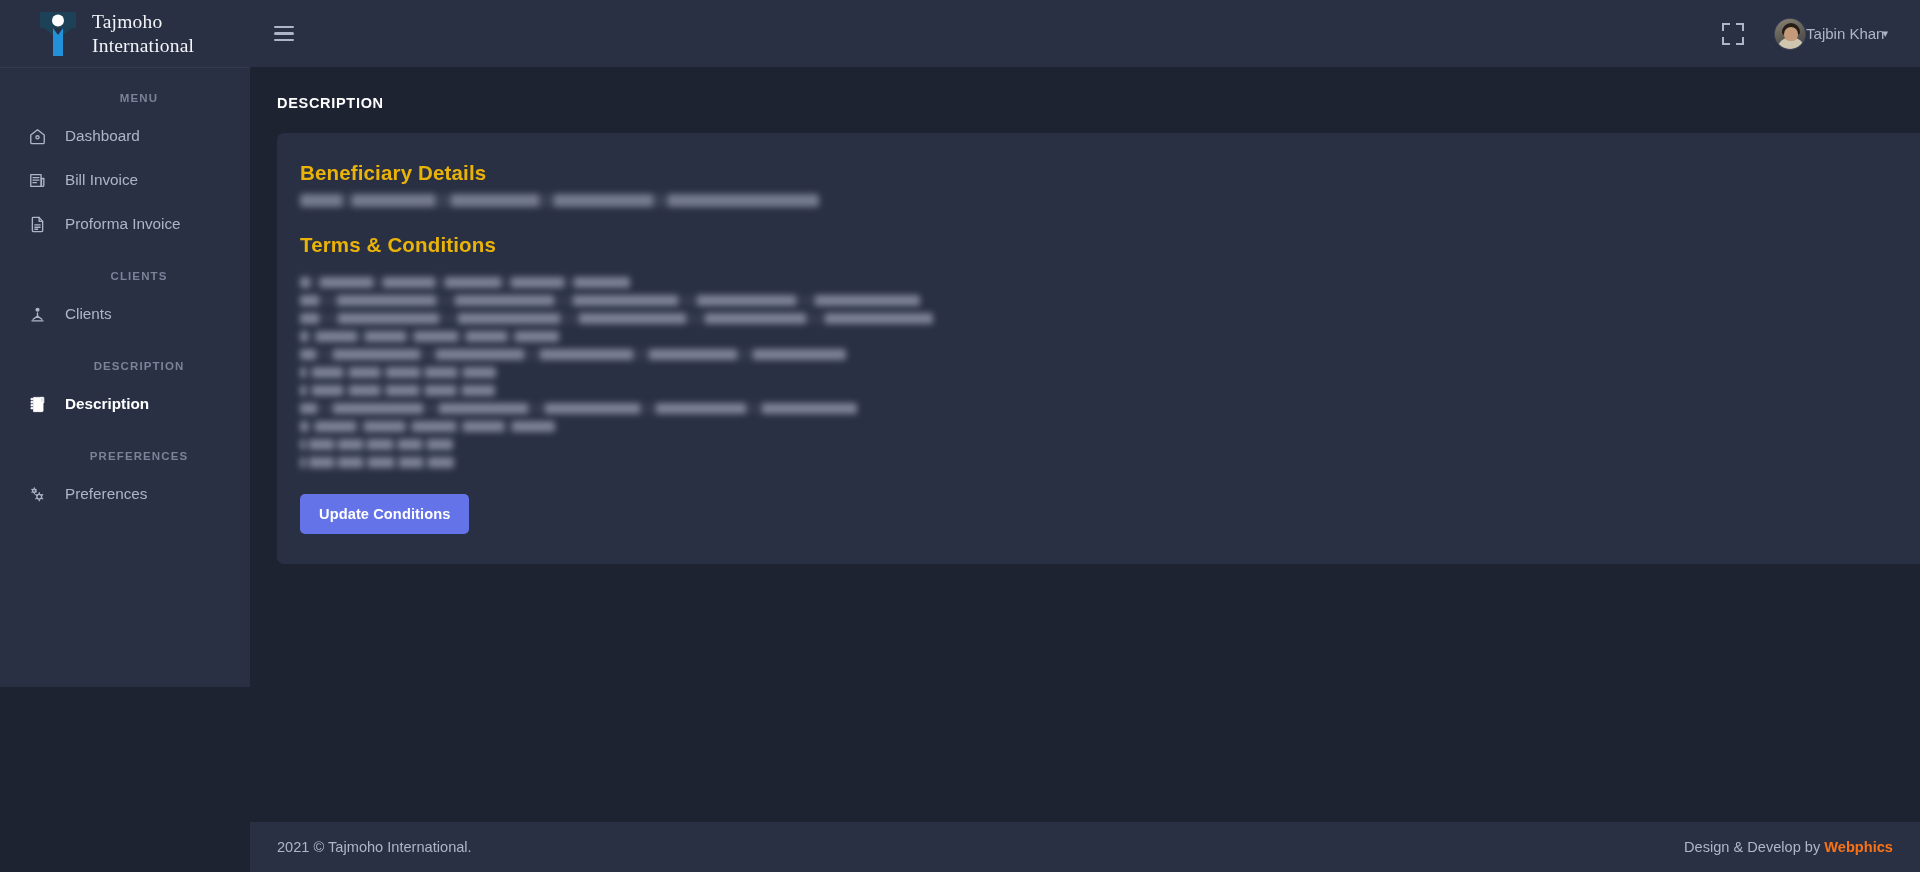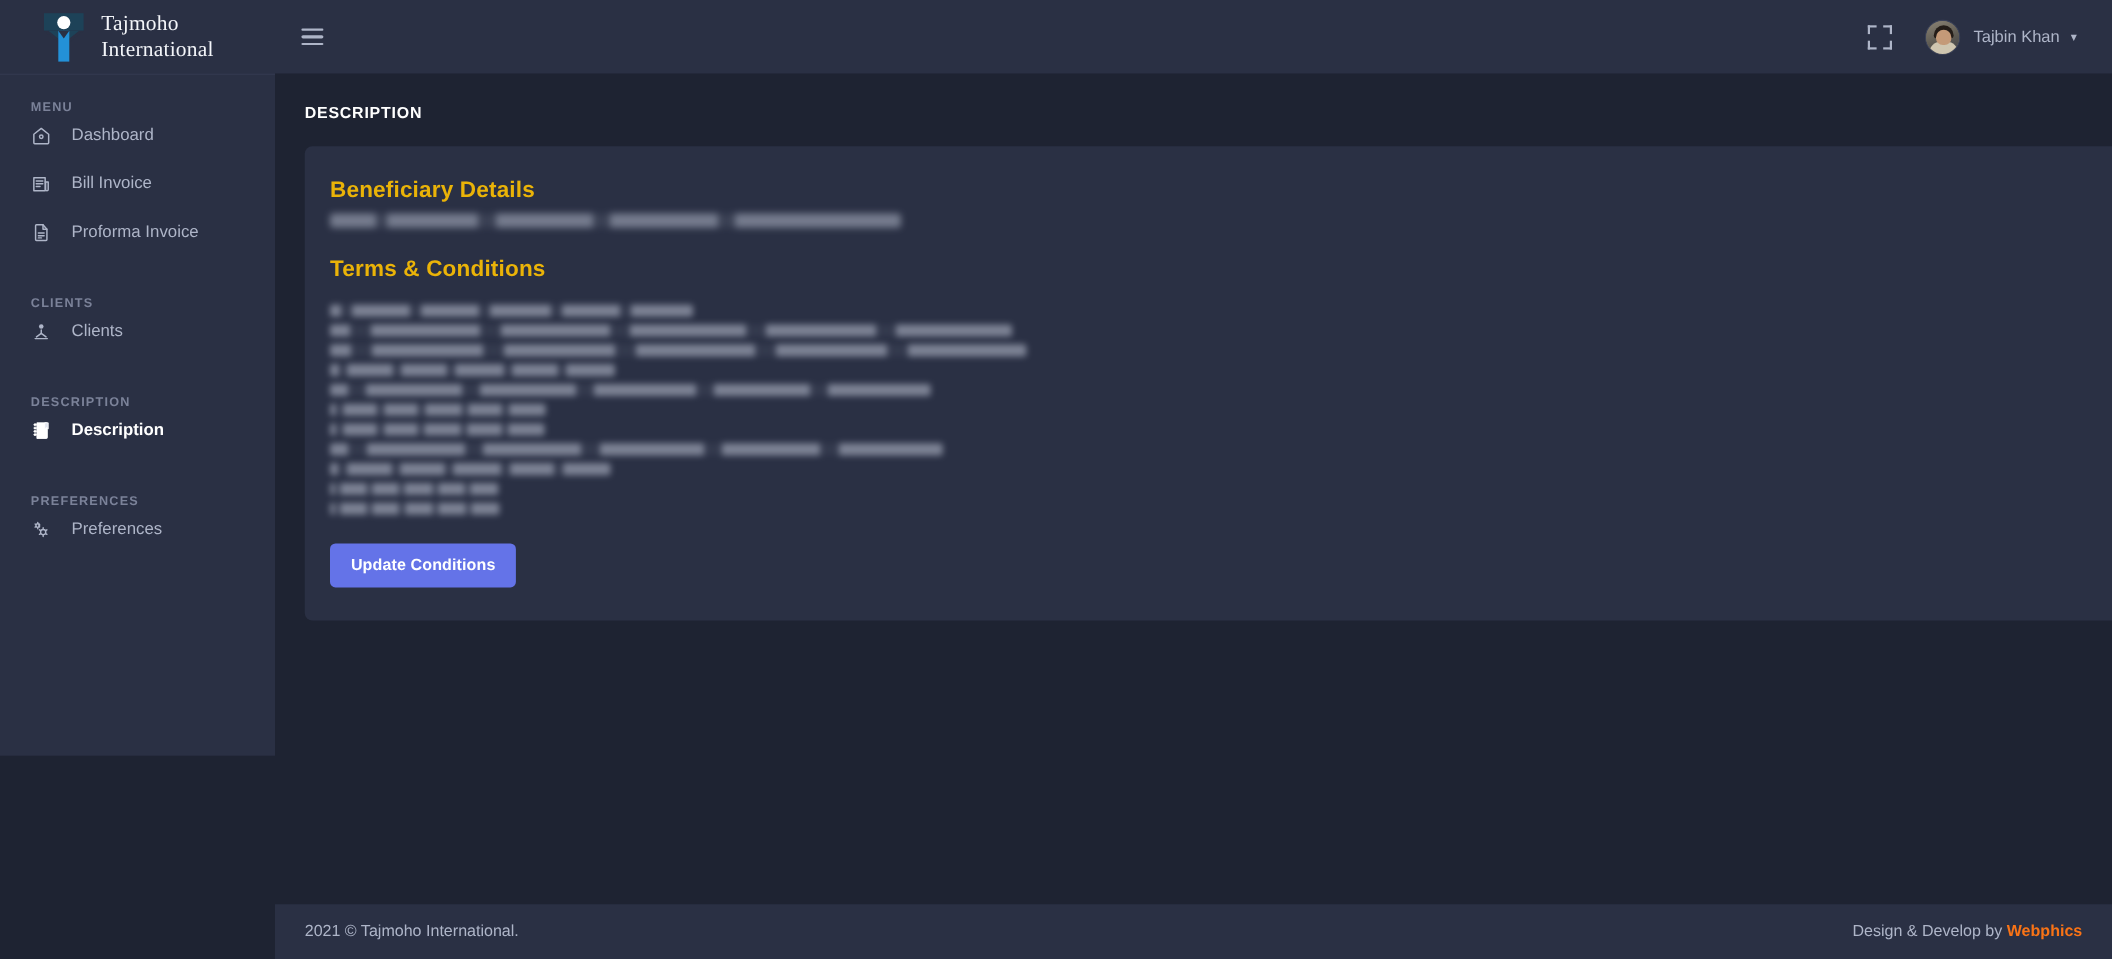--- a/index.html
+++ b/index.html
@@ -36,23 +36,24 @@
   .brand-text span { display:block; }
 
   .nav-sep { height:1px; background:#333a50; margin:0 0 0 0; }
 
   .nav-group-label {
     color:#7b8299;
     font-size:11.5px;
     font-weight:bold;
     letter-spacing:1.1px;
     padding:24px 0 10px 28px;
+    text-align:center;
   }
   .nav-item {
-    display:flex; align-items:flex-start;
+    display:flex; align-items:center;
     gap:18px;
     height:44px;
     padding-left:28px;
     color:#aeb5c8;
     font-size:15.3px;
     cursor:pointer;
     text-decoration:none;
   }
   .nav-item .ico {
     width:19px; height:19px;
@@ -93,21 +94,21 @@
     margin-right:30px;
   }
   .fullscreen-btn span {
     position:absolute; width:8px; height:8px; border:2px solid #aeb5c8;
   }
   .fullscreen-btn span:nth-child(1){ top:0; left:0; border-right:none; border-bottom:none; }
   .fullscreen-btn span:nth-child(2){ top:0; right:0; border-left:none; border-bottom:none; }
   .fullscreen-btn span:nth-child(3){ bottom:0; left:0; border-right:none; border-top:none; }
   .fullscreen-btn span:nth-child(4){ bottom:0; right:0; border-left:none; border-top:none; }
 
-  .user-box { display:flex; align-items:center; gap:12px; cursor:pointer;text-align:center; }
+  .user-box { display:flex; align-items:center; cursor:pointer;text-align:center; }
   .avatar {
     width:32px; height:32px; border-radius:50%;
     overflow:hidden; position:relative;
     background:#6e6a5e;
     border:1px solid #3a4158;
     flex:0 0 32px;
   }
   .avatar .a-bg{ position:absolute; inset:0; background:linear-gradient(160deg,#8c8475 0%,#5d5a52 55%,#3f4049 100%); }
   .avatar .a-hair{ position:absolute; left:7px; top:4px; width:18px; height:12px; border-radius:9px 9px 3px 3px; background:#241d18; }
   .avatar .a-face{ position:absolute; left:9px; top:8px; width:14px; height:14px; border-radius:50% 50% 45% 45%; background:#c49a78; }

